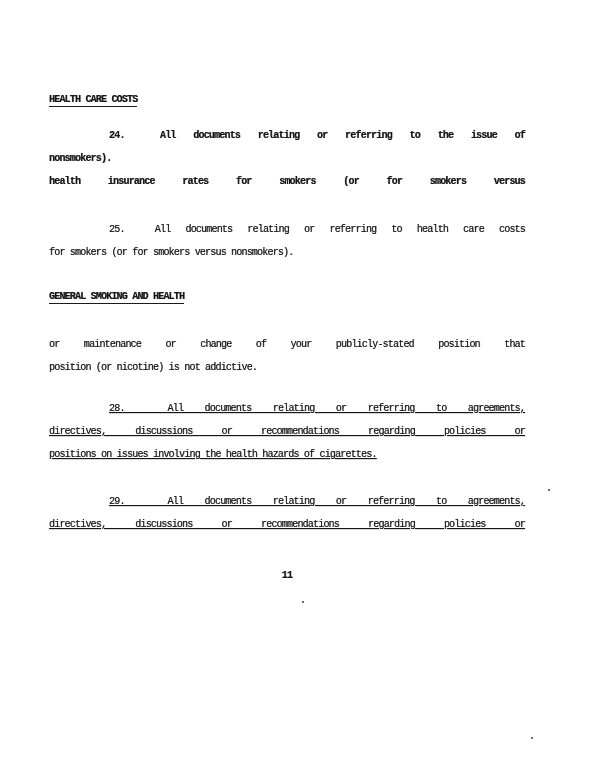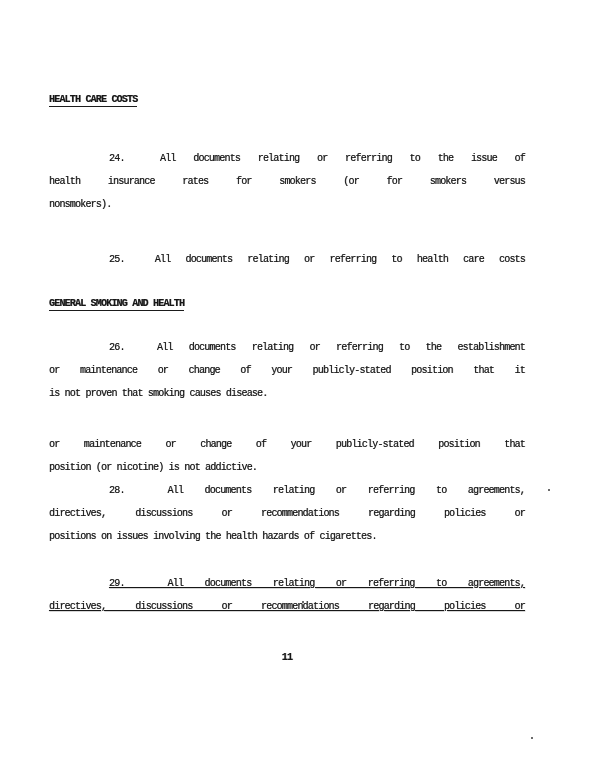--- a/index.html
+++ b/index.html
@@ -29,26 +29,26 @@
     padding-bottom:1px;
   }
   .para{margin:0;}
   .line{line-height:23px;}
   
   .jline{text-align:justify;text-align-last:justify;}
   
   .lline{text-align:left;text-align-last:left;}
   
   .indent{text-indent:60px;}
-  .b-p24{margin-top:39px;}
-  .b-p25{margin-top:32px;}
+  .b-p24{margin-top:16px;font-weight:bold;}
+  .b-p25{margin-top:25px;}
   .b-h2{margin-top:25px;}
   .b-p26{margin-top:24px;}
   .b-p27{margin-top:28px;}
-  .b-p28{}
+  .b-p28{margin-top:18px;text-decoration:underline;}
   .b-p29{margin-top:24px;text-decoration:underline;}
   .pageno{
     margin-top:33px;
     text-align:center;
     line-height:14px;
     font-weight:bold;
   }
   .artifact{
     position:absolute;
     width:2px;height:2px;
@@ -64,37 +64,33 @@
 
 <div class="page">
   <div class="content">
 
     <div class="heading">
       <span class="hline">HEALTH CARE COSTS</span>
     </div>
 
     <div class="para b-p24">
       <div class="line jline indent">24.&nbsp; All documents relating or referring to the issue of</div>
+      <div class="line lline">nonsmokers).</div>
       <div class="line jline">health insurance rates for smokers (or for smokers versus</div>
-      <div class="line lline">nonsmokers).</div>
     </div>
 
     <div class="para b-p25">
       <div class="line jline indent">25.&nbsp; All documents relating or referring to health care costs</div>
+      <div class="line lline">for smokers (or for smokers versus nonsmokers).</div>
     </div>
 
     <div class="heading b-h2">
       <span class="hline">GENERAL SMOKING AND HEALTH</span>
     </div>
 
-    <div class="para b-p26">
-      <div class="line jline indent">26.&nbsp; All documents relating or referring to the establishment</div>
-      <div class="line jline">or maintenance or change of your publicly-stated position that it</div>
-      <div class="line lline">is not proven that smoking causes disease.</div>
-    </div>
 
     <div class="para b-p27">
       <div class="line jline">or maintenance or change of your publicly-stated position that</div>
       <div class="line lline">position (or nicotine) is not addictive.</div>
     </div>
 
     <div class="para b-p28">
       <div class="line jline indent">28.&nbsp; All documents relating or referring to agreements,</div>
       <div class="line jline">directives, discussions or recommendations regarding policies or</div>
       <div class="line lline">positions on issues involving the health hazards of cigarettes.</div>

